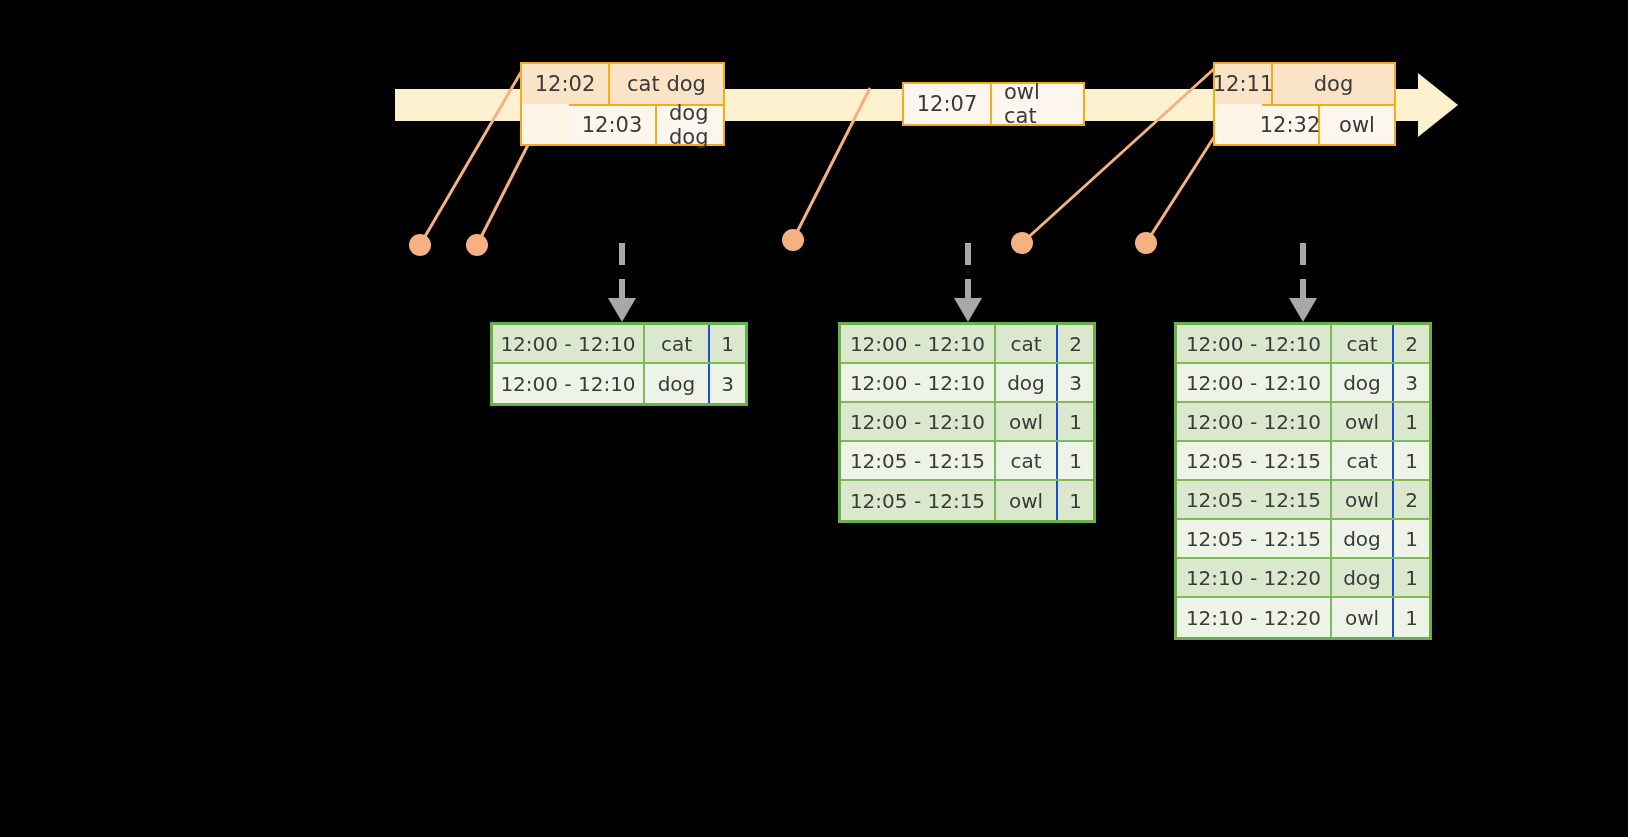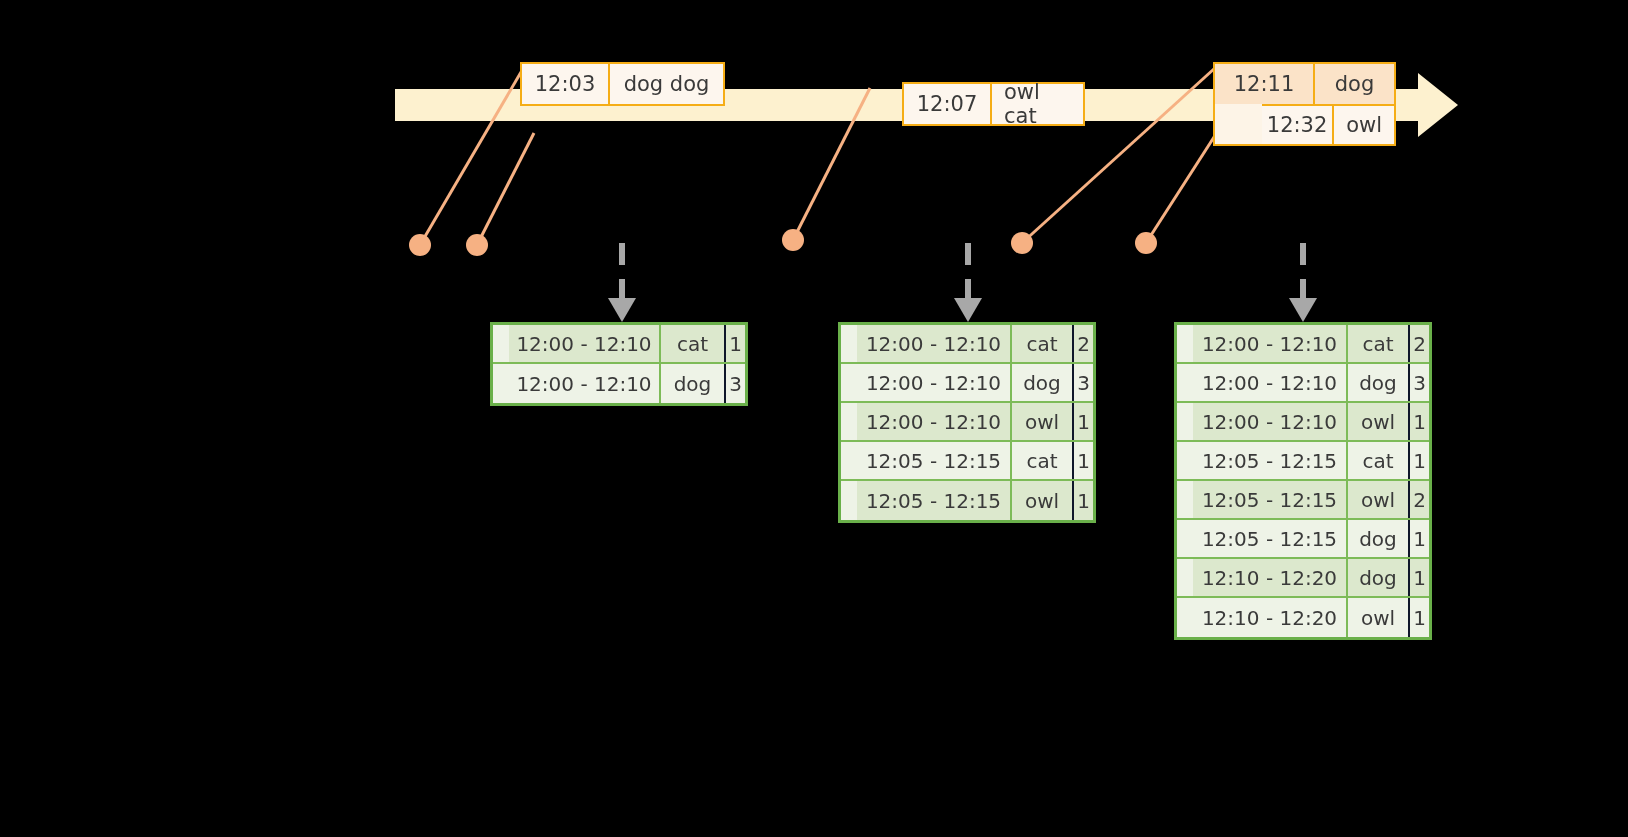--- a/index.html
+++ b/index.html
@@ -81,21 +81,21 @@
     font-size: 21px;
     color: #3a3a3a;
     box-sizing: border-box;
     background: #fdf6ee;
     padding: 0 12px;
   }
 
   #event-box-1 { left: 520px; top: 62px; width: 205px; }
   #event-box-2 { left: 902px; top: 82px; width: 183px; }
   #event-box-3 { left: 1213px; top: 62px; width: 183px; }
-  #event-box-3 .ev-time { width: 100px; }
+  #event-box-3 .ev-time { width: 58px; }
 
   
   .conn-dot {
     position: absolute;
     width: 22px;
     height: 22px;
     border-radius: 50%;
     background: #f6b183;
   }
 
@@ -104,42 +104,41 @@
     position: absolute;
     border: 3px solid #6ab04a;
     box-sizing: border-box;
     background: #eef3e7;
   }
   .rt-row {
     display: flex;
     height: 39px;
     box-sizing: border-box;
     border-bottom: 2px solid #7dbb58;
-    padding-left: 16px;
   }
   .rt-row:last-child { border-bottom: none; }
   .rt-row.alt .rt-range,
   .rt-row.alt .rt-word,
   .rt-row.alt .rt-count { background: #dce8cd; }
   .rt-range, .rt-word, .rt-count {
     background: #eef3e7;
     display: flex;
     align-items: center;
     justify-content: center;
     font-size: 20px;
     color: #3a3a3a;
     box-sizing: border-box;
   }
   .rt-range {
     flex: 0 0 auto;
     border-right: 2px solid #7dbb58;
   }
   .rt-word {
     flex: 0 0 auto;
-    border-right: 2px solid #0f172a;
+    border-right: 2px solid #1d4ed8;
   }
   .rt-count { flex: 1 1 auto; }
 
   #table-1 { left: 490px; top: 322px; width: 258px; }
   #table-1 .rt-range { width: 152px; }
   #table-1 .rt-word  { width: 65px; }
 
   #table-2 { left: 838px; top: 322px; width: 258px; }
   #table-2 .rt-range { width: 155px; }
   #table-2 .rt-word  { width: 62px; }
@@ -184,20 +183,24 @@
     </g>
   </svg>
 
   <div class="conn-dot" style="left:409px; top:234px;"></div>
   <div class="conn-dot" style="left:466px; top:234px;"></div>
   <div class="conn-dot" style="left:782px; top:229px;"></div>
   <div class="conn-dot" style="left:1011px; top:232px;"></div>
   <div class="conn-dot" style="left:1135px; top:232px;"></div>
 
   <div class="event-box" id="event-box-1">
+    <div class="event-row shade">
+      <div class="ev-time">12:02</div>
+      <div class="ev-words">cat dog</div>
+    </div>
     <div class="event-row">
       <div class="ev-time">12:03</div>
       <div class="ev-words">dog dog</div>
     </div>
   </div>
 
   <div class="event-box" id="event-box-2">
     <div class="event-row">
       <div class="ev-time">12:07</div>
       <div class="ev-words">owl cat</div>

